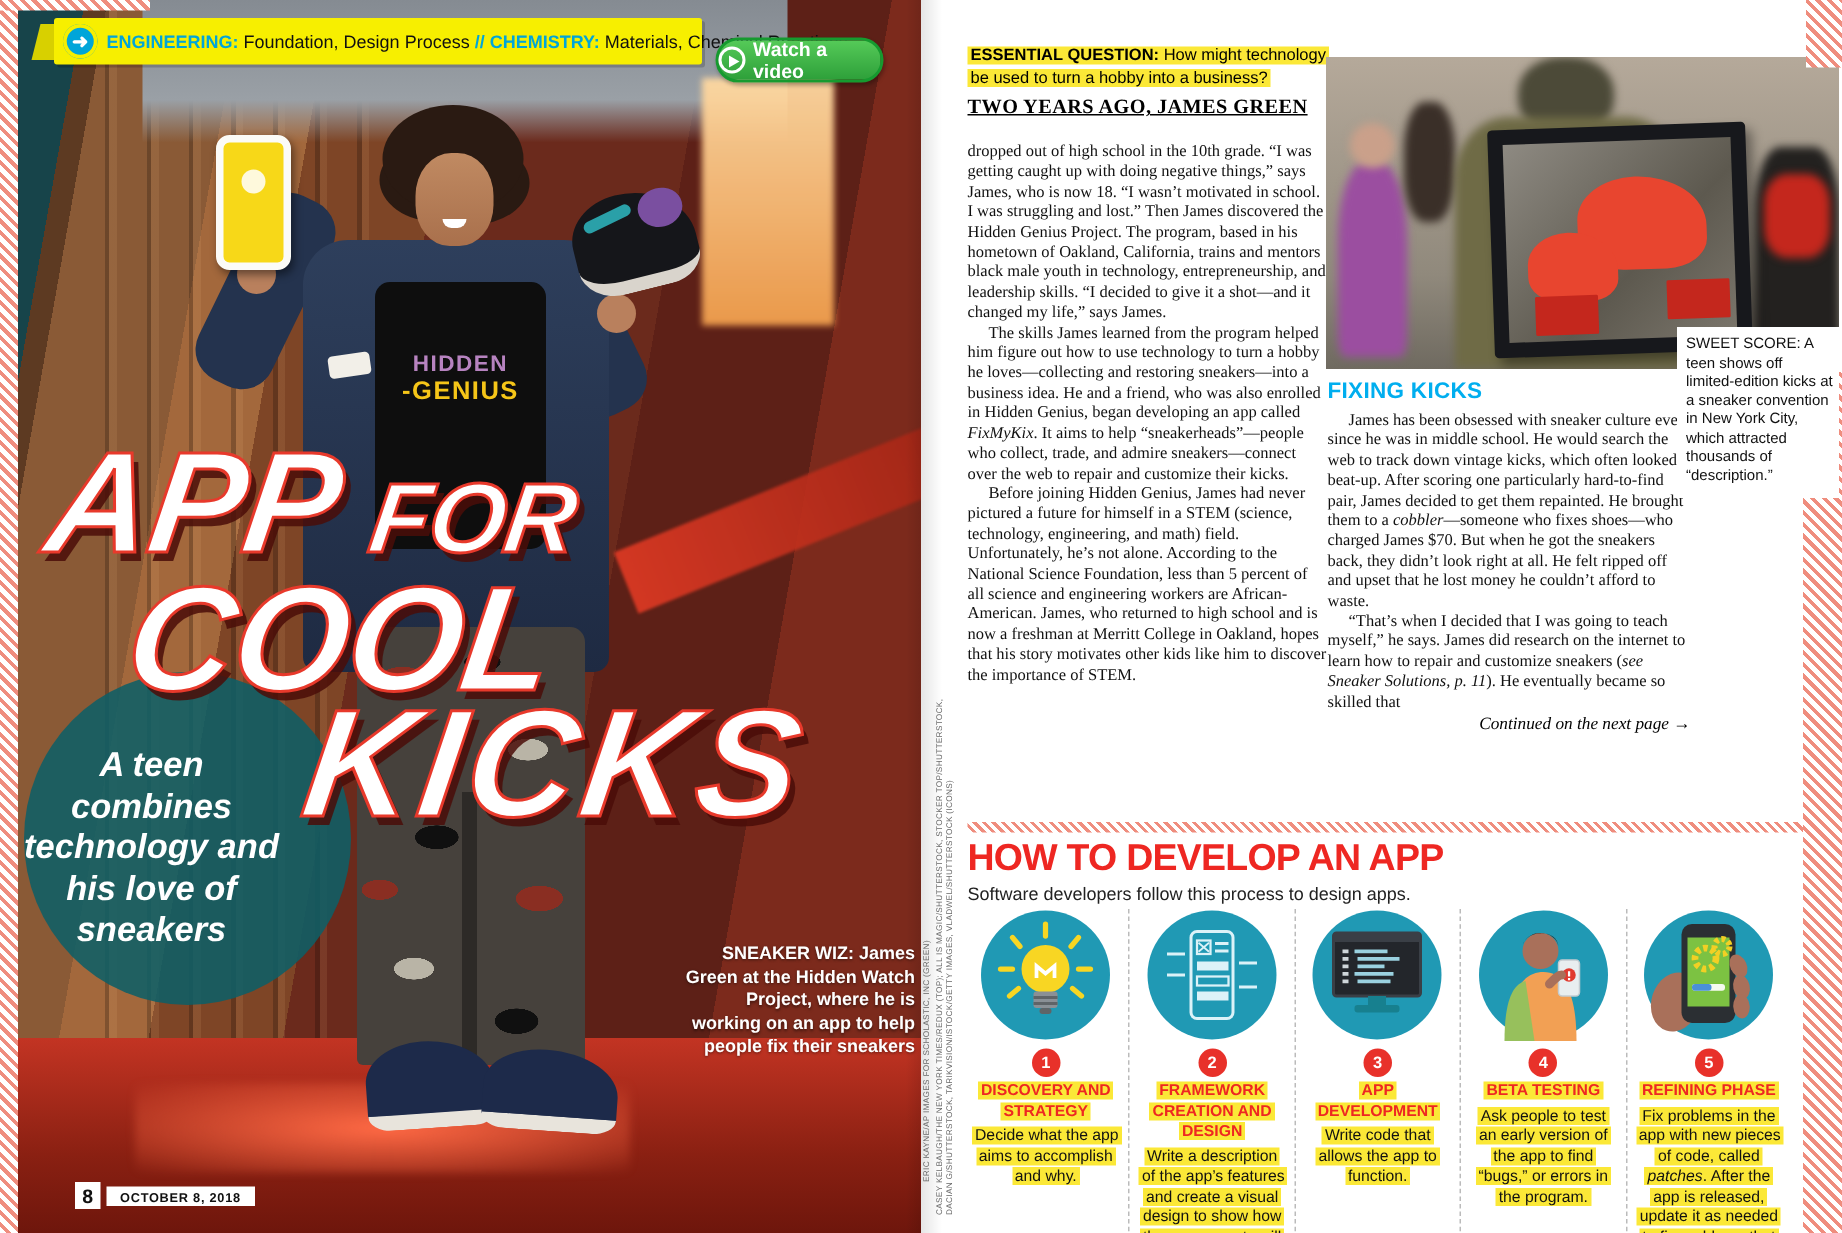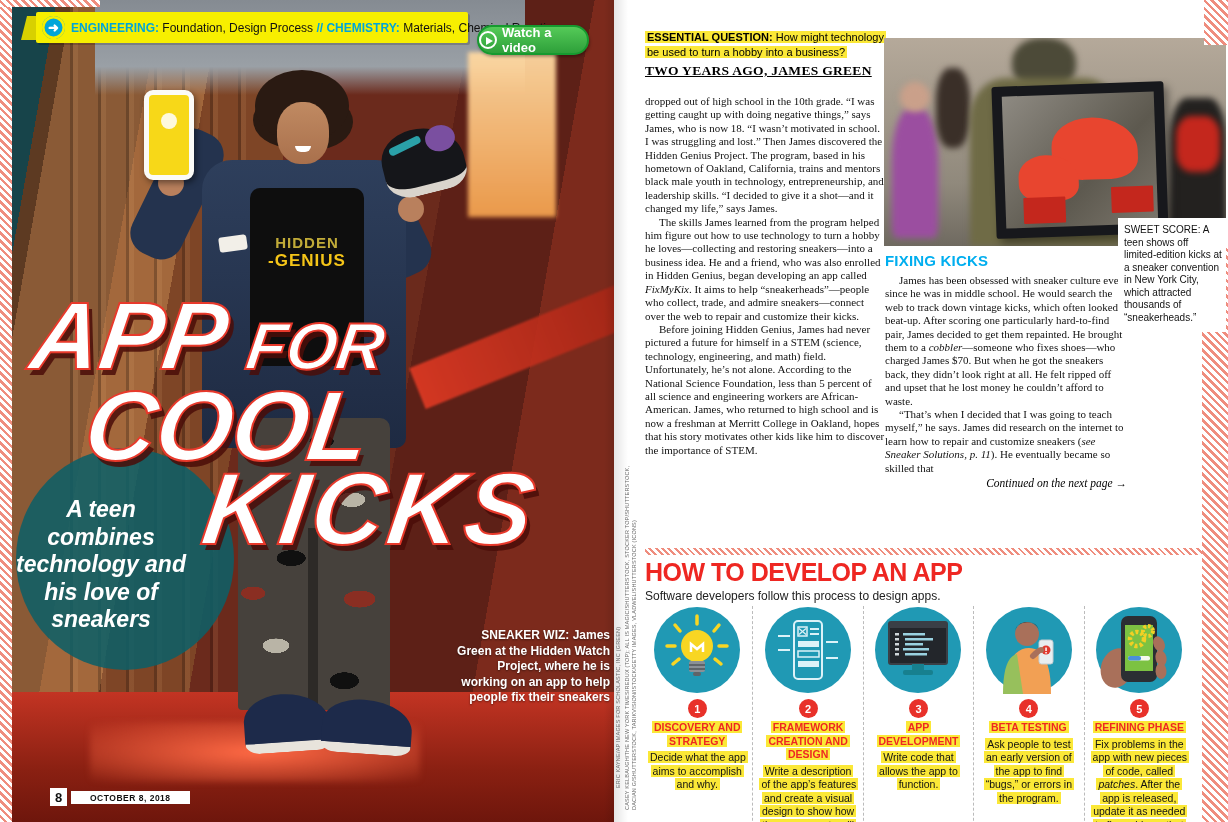--- a/index.html
+++ b/index.html
@@ -38,21 +38,21 @@
   .smile { position:absolute; left:295px; top:146px; width:16px; height:6px; background:#fff; border-radius:0 0 8px 8px; }
   .jacket { position:absolute; left:202px; top:160px; width:204px; height:288px;
     background:linear-gradient(180deg,#2e3f5c,#1e2a42); border-radius:30px 30px 10px 10px; }
   .sleeve-left { position:absolute; left:150px; top:126px; width:54px; height:136px;
     background:#24334e; border-radius:22px; transform:rotate(26deg); }
   .sleeve-right { position:absolute; left:362px; top:164px; width:54px; height:116px;
     background:#24334e; border-radius:22px; transform:rotate(-26deg); }
   .hand { position:absolute; width:26px; height:26px; background:#b9805d; border-radius:50%; }
   .tee { position:absolute; left:250px; top:188px; width:114px; height:178px; background:#0e0e0e; border-radius:10px;
     display:flex; flex-direction:column; align-items:center; justify-content:flex-start; padding-top:46px; }
-  .tee .l1 { color:#fde047; opacity:.75; font-weight:bold; font-size:15px; letter-spacing:1px; }
+  .tee .l1 { color:#f0abfc; opacity:.75; font-weight:bold; font-size:15px; letter-spacing:1px; }
   .tee .l2 { color:#f5c518; font-weight:bold; font-size:17px; letter-spacing:1px; }
   .name-patch { position:absolute; left:219px; top:236px; width:28px; height:15px; background:#f2efe8;
     border-radius:3px; transform:rotate(-8deg); }
   .phone-prop { position:absolute; left:144px; top:90px; width:50px; height:90px; background:#f7d818;
     border:5px solid #fbfbf7; border-radius:9px; box-shadow:2px 3px 6px rgba(0,0,0,.45); }
   .phone-prop .dot { position:absolute; left:12px; top:18px; width:16px; height:16px; border-radius:50%; background:#fff; opacity:.85; }
   .sneaker-prop { position:absolute; left:382px; top:128px; width:82px; height:66px; transform:rotate(-14deg);
     background:#15161a; border-radius:46% 60% 30% 35%; border-bottom:9px solid #d9d4cc; }
   .sneaker-prop .pur { position:absolute; right:4px; top:2px; width:30px; height:26px; background:#7a4fa0; border-radius:50%; }
   .sneaker-prop .teal { position:absolute; left:10px; top:10px; width:34px; height:8px; background:#2aa0a8; border-radius:4px; transform:rotate(-12deg); }
@@ -99,21 +99,21 @@
   #hl3 { left:204px; top:458px; font-size:102px; letter-spacing:3px; }
   #deck-circle { position:absolute; left:16px; top:448px; width:218px; height:222px; border-radius:50%;
     background:rgba(14,94,102,.88); z-index:5; display:flex; align-items:center; justify-content:flex-start; text-align:center; }
   #deck-circle .deck-text { color:#fff; font-weight:bold; font-style:italic; font-size:23px; line-height:1.2;
     width:170px; margin-top:12px; }
   #left-caption { position:absolute; left:448px; top:628px; width:162px; text-align:right; color:#ffffff;
     font-weight:bold; font-size:12px; line-height:1.3; z-index:6; text-shadow:0 1px 2px rgba(0,0,0,.5); }
   .footer-chip { position:absolute; background:#ffffff; color:#111; font-weight:bold; display:flex;
     align-items:center; justify-content:center; z-index:7; }
   #page-num { left:50px; top:788px; width:17px; height:18px; font-size:13px; }
-  #issue-date { left:71px; top:791px; height:13px; padding:0 19px; font-size:8.5px; letter-spacing:.5px; }
+  #issue-date { left:71px; top:791px; height:13px; padding:0 9px; font-size:8.5px; letter-spacing:.5px; }
   
   #gutter-shade { position:absolute; left:604px; top:0; width:44px; height:822px;
     background:linear-gradient(90deg, rgba(0,0,0,0) 0, rgba(0,0,0,.10) 10px, rgba(0,0,0,0) 24px); pointer-events:none; }
   .vcredit { position:absolute; writing-mode:vertical-rl; transform:rotate(180deg);
     font-size:5.5px; color:#6a6a6a; letter-spacing:.2px; line-height:6.5px; }
   #credit-left { left:615px; top:618px; height:170px; }
   #credit-right { left:624px; top:448px; height:362px; }
   
   #right-page { position:absolute; left:614px; top:0; width:614px; height:822px; background:#fff; }
   #col1 { position:absolute; left:31px; top:30px; width:240px; }
@@ -251,21 +251,21 @@
       <div class="blur-fig" style="left:86px; top:40px; width:150px; height:168px; background:#6f6b46; border-radius:24% 24% 0 0;"></div>
       <div class="frame-case">
         <div class="frame-glass"></div>
         <div class="red-shoe" style="left:58px; top:34px; width:86px; height:62px;"></div>
         <div class="red-shoe" style="left:24px; top:70px; width:60px; height:46px;"></div>
         <div class="tag" style="left:28px; top:112px; width:42px; height:26px;"></div>
         <div class="tag" style="left:116px; top:104px; width:42px; height:26px;"></div>
       </div>
     </div>
 
-    <div id="sweet-caption"><span>SWEET SCORE:</span><span> A teen shows off limited-edition kicks at a sneaker convention in New York City, which attracted thousands of “sneakerheads.”</span></div>
+    <div id="sweet-caption"><span>SWEET SCORE:</span><span> A teen shows off limited-edition kicks at a sneaker convention in New York City, which attracted thousands of “description.”</span></div>
 
     <div id="col2">
       <div id="fixing-title">FIXING KICKS</div>
       <p class="body-p indent"><span>James has been obsessed with sneaker culture ever since he was in middle school. He would search the web to track down vintage kicks, which often looked beat-up. After scoring one particularly hard-to-find pair, James decided to get them repainted. He brought them to a </span><i>cobbler</i><span>—someone who fixes shoes—who charged James $70. But when he got the sneakers back, they didn’t look right at all. He felt ripped off and upset that he lost money he couldn’t afford to waste.</span></p>
       <p class="body-p indent"><span>“That’s when I decided that I was going to teach myself,” he says. James did research on the internet to learn how to repair and customize sneakers (</span><i>see Sneaker Solutions, p. 11</i><span>). He eventually became so skilled that</span></p>
       <div id="continued">Continued on the next page →</div>
     </div>
 
     <div id="divider"></div>
     <div id="howto-title">HOW TO DEVELOP AN APP</div>

